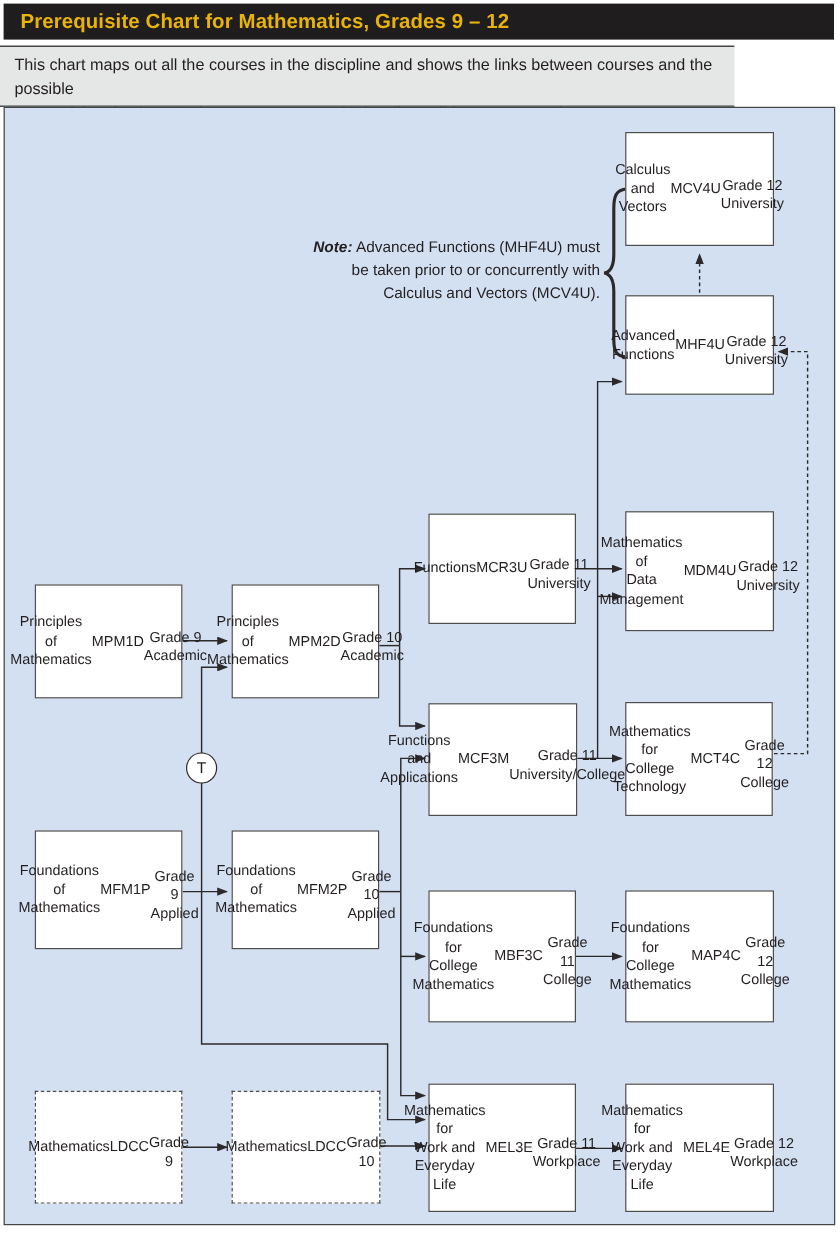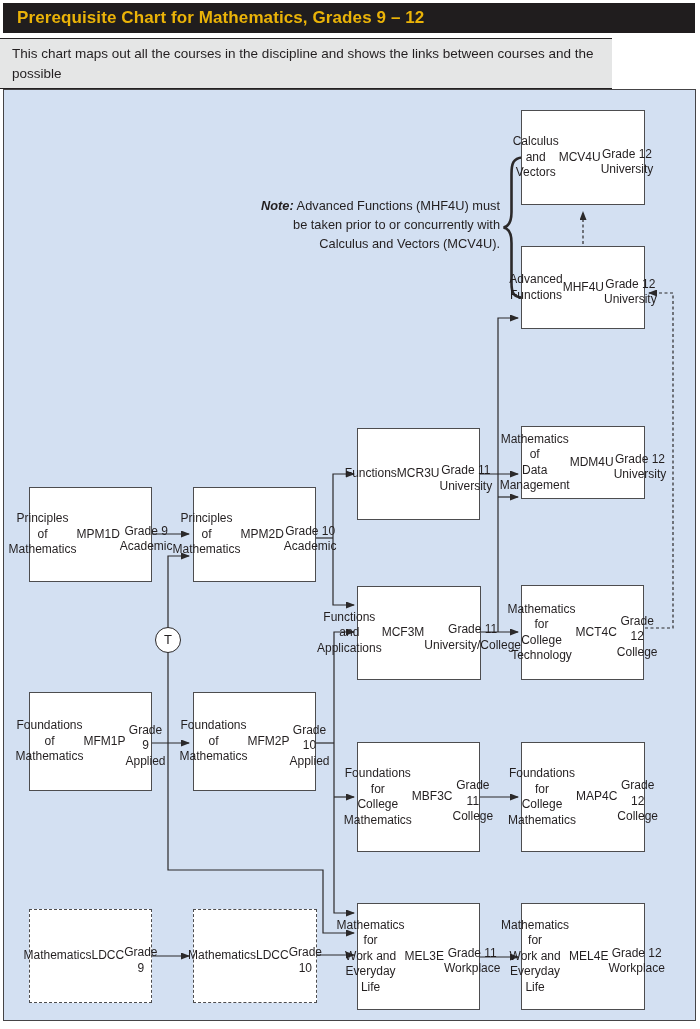--- a/index.html
+++ b/index.html
@@ -166,21 +166,21 @@
 University</span>
   </div>
 
   <div class="course-box" style="left:357px; top:428px; width:123px; height:92px;">
     <span class="box-name">Functions</span>
     <span class="box-code">MCR3U</span>
     <span class="box-grade">Grade 11
 University</span>
   </div>
 
-  <div class="course-box" style="left:521px; top:426px; width:124px; height:73px;">
+  <div class="course-box" style="left:521px; top:426px; width:124px; height:100px;">
     <span class="box-name">Mathematics of
 Data Management</span>
     <span class="box-code">MDM4U</span>
     <span class="box-grade">Grade 12
 University</span>
   </div>
 
   <div class="course-box" style="left:29px; top:487px; width:123px; height:95px;">
     <span class="box-name">Principles
 of Mathematics</span>

